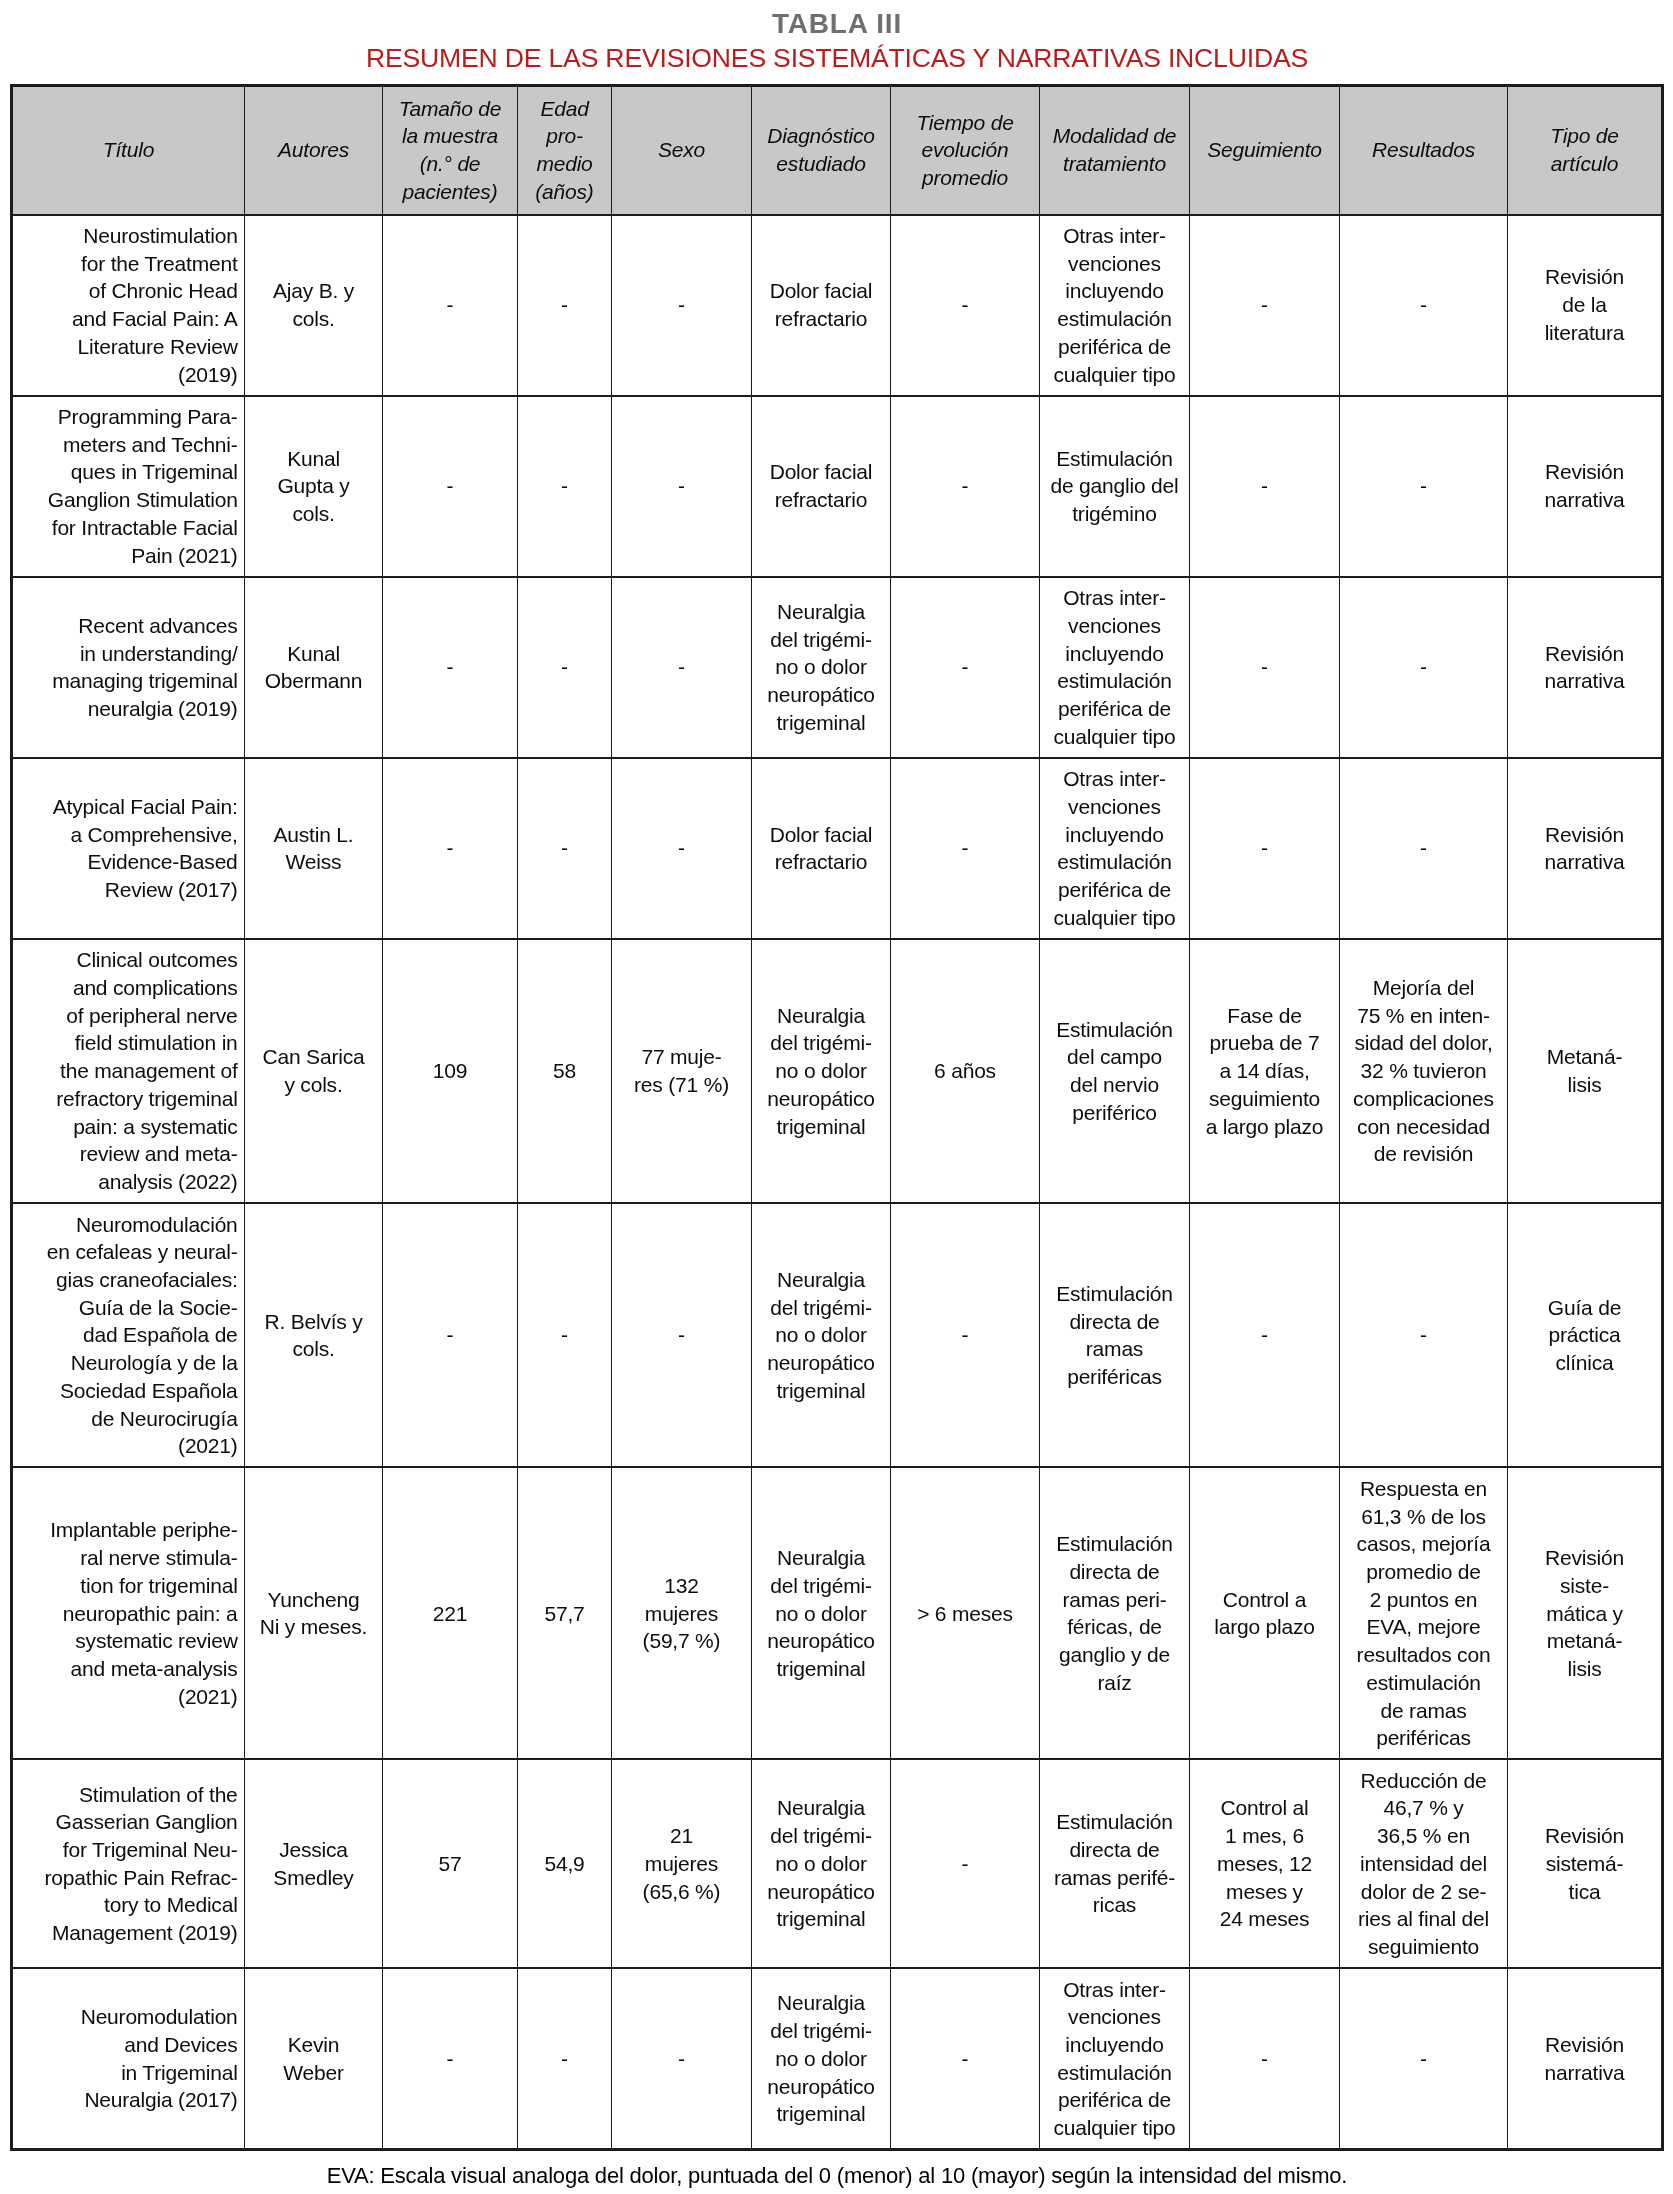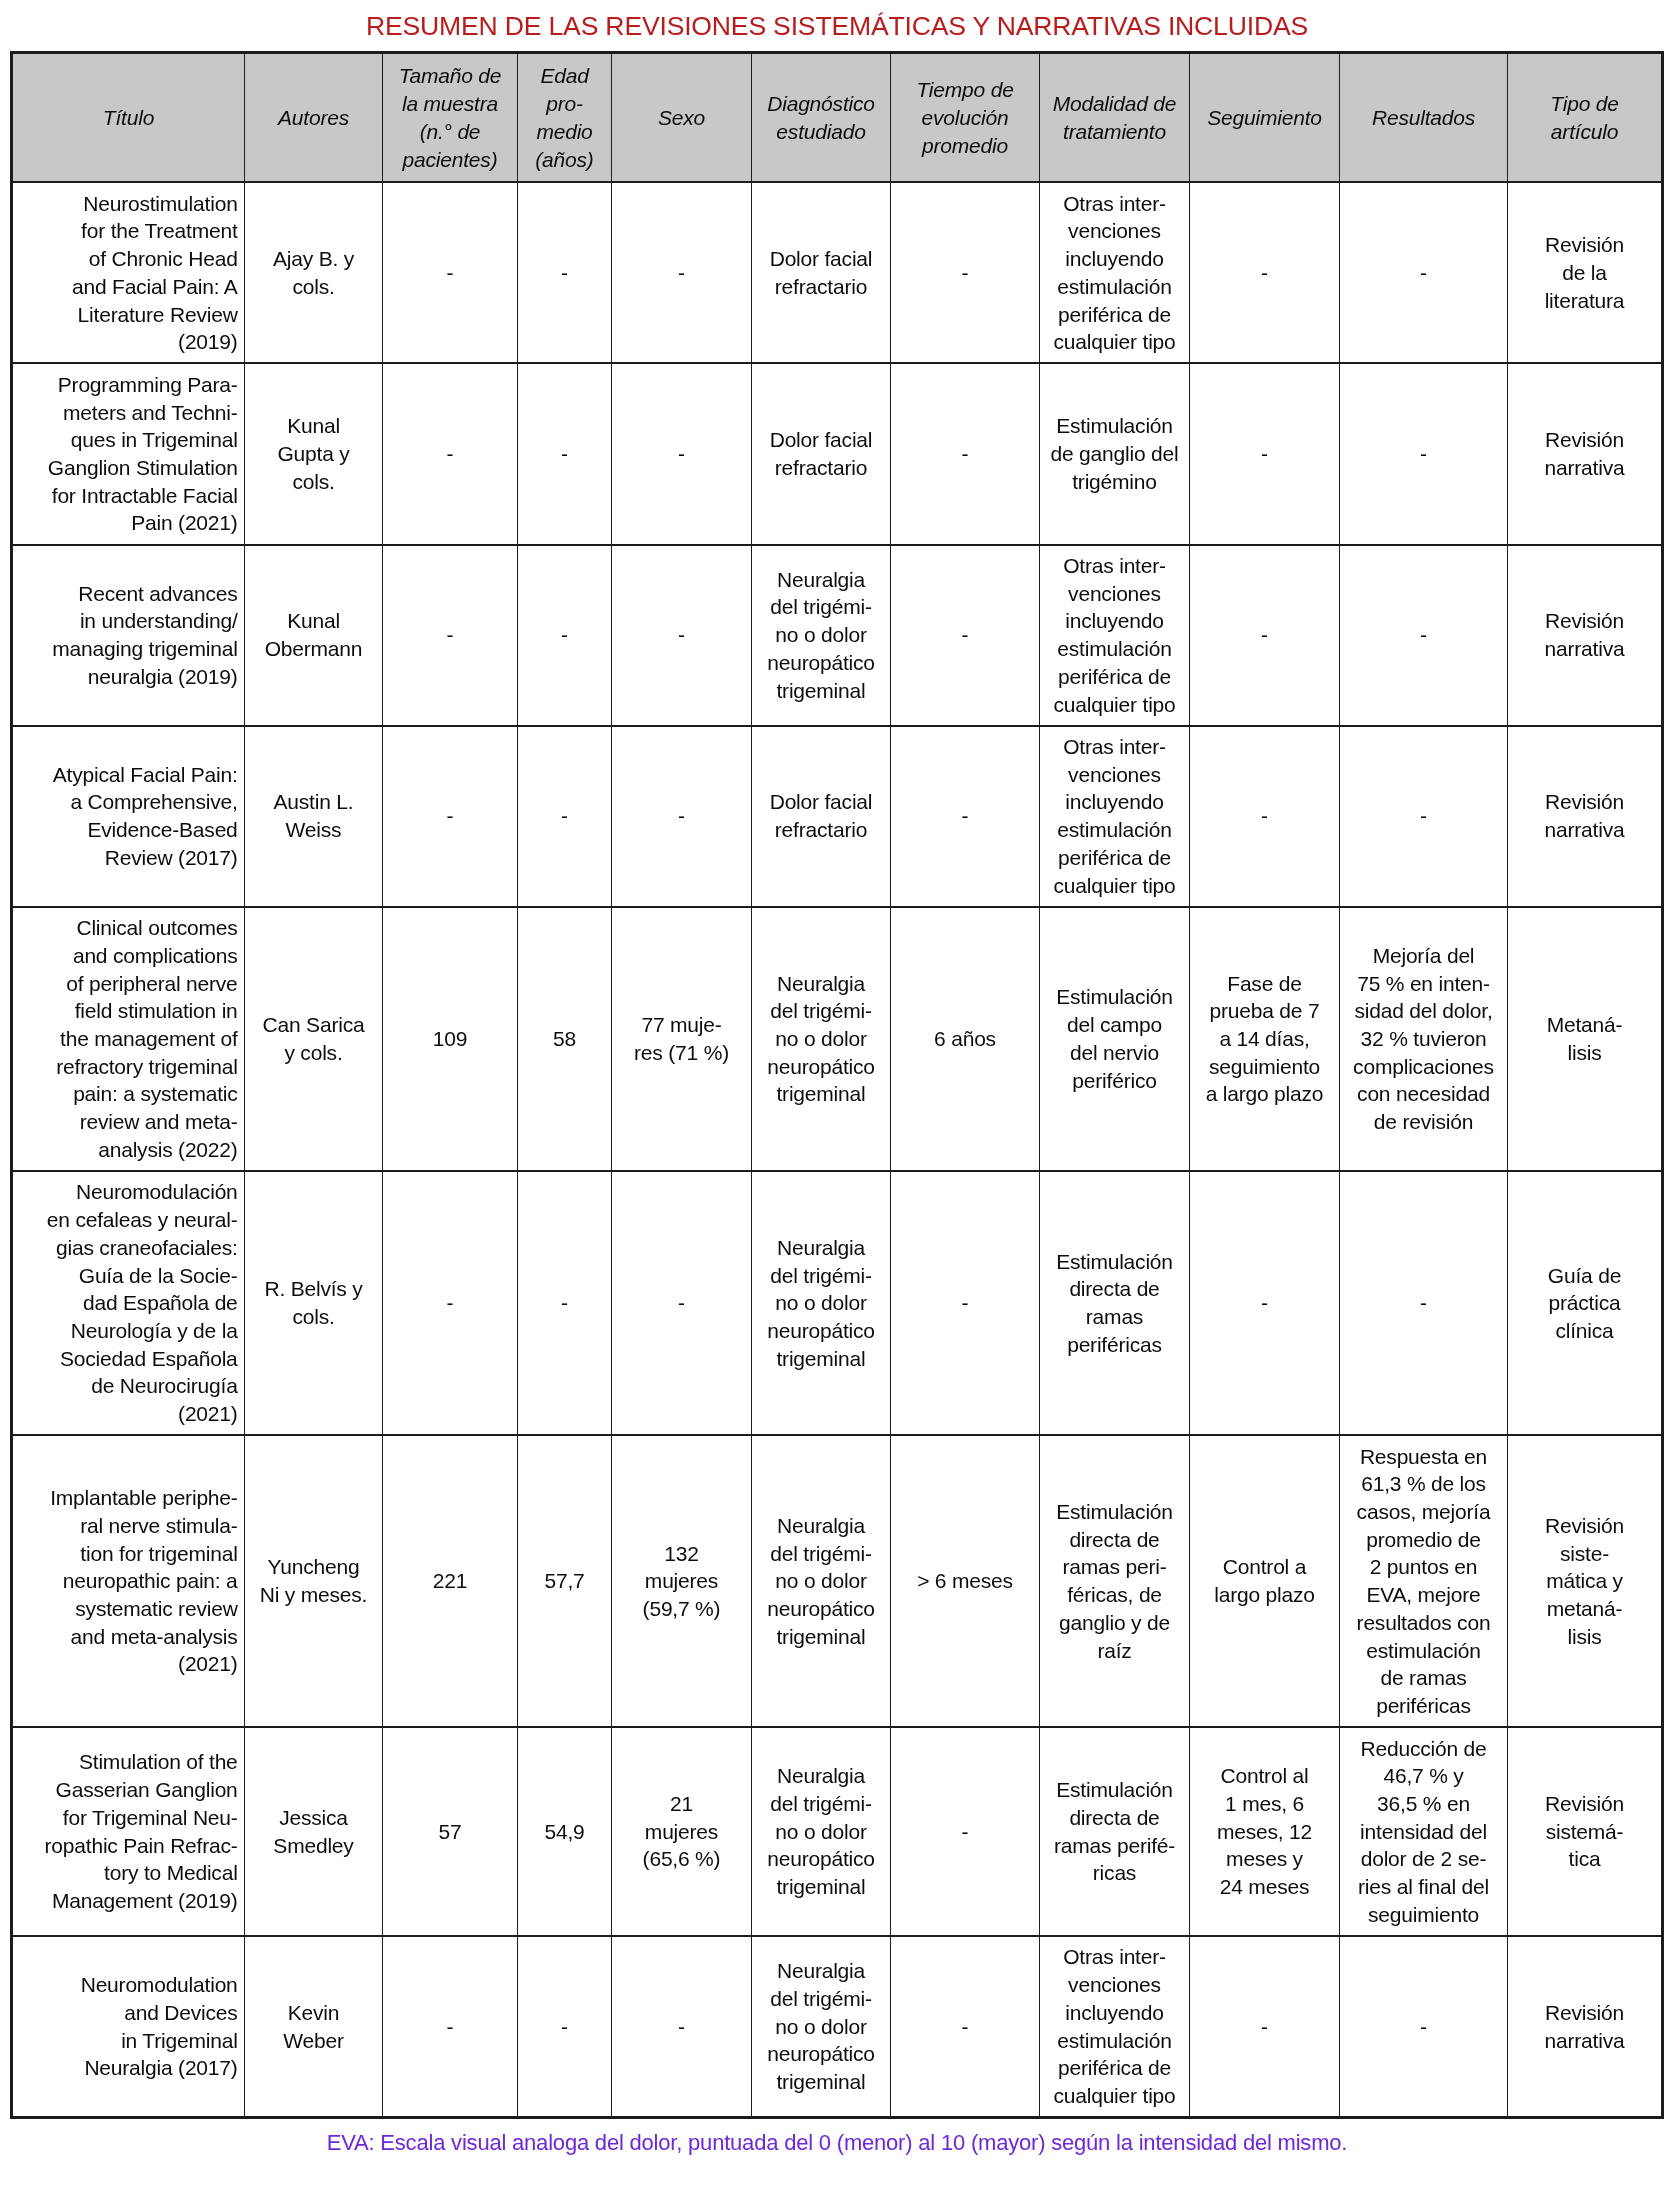--- a/index.html
+++ b/index.html
@@ -59,27 +59,28 @@
   td.col-title {
     text-align: right;
     padding-left: 9.7px;
     padding-right: 6.4px;
   }
   .footnote {
     text-align: center;
     font-size: 22px;
     letter-spacing: -0.2px;
     margin-top: 11.3px;
-    color: #6d28d9;
+    color: #000000;
   }
 </style>
 </head>
 <body>
 
 <div class="page">
+  <div class="table-title">TABLA III</div>
   <div class="table-subtitle">RESUMEN DE LAS REVISIONES SISTEMÁTICAS Y NARRATIVAS INCLUIDAS</div>
 
   <table class="summary">
     <colgroup>
       <col style="width:233px">
         <col style="width:138px">
         <col style="width:135px">
       <col style="width:94px">
         <col style="width:140px">
         <col style="width:139px">

